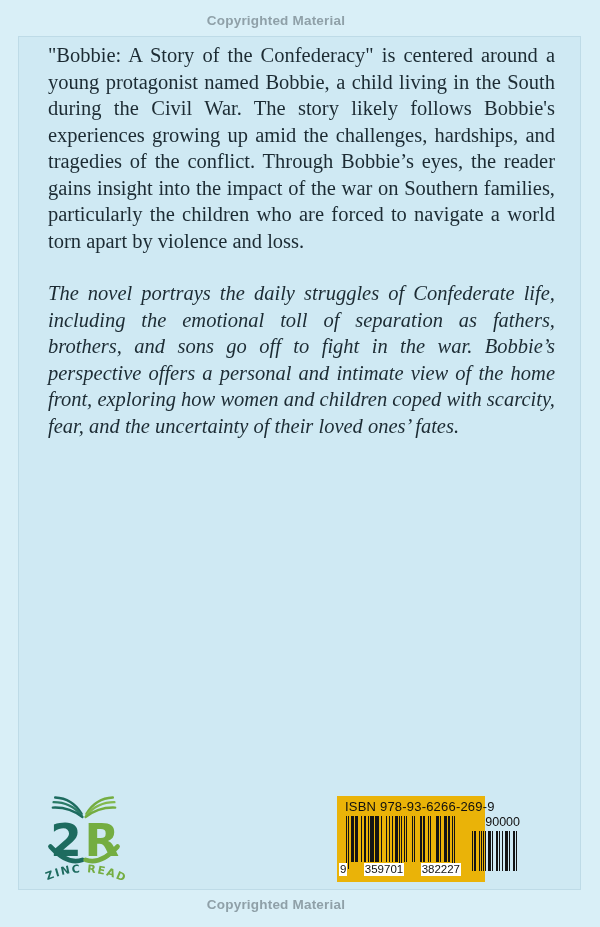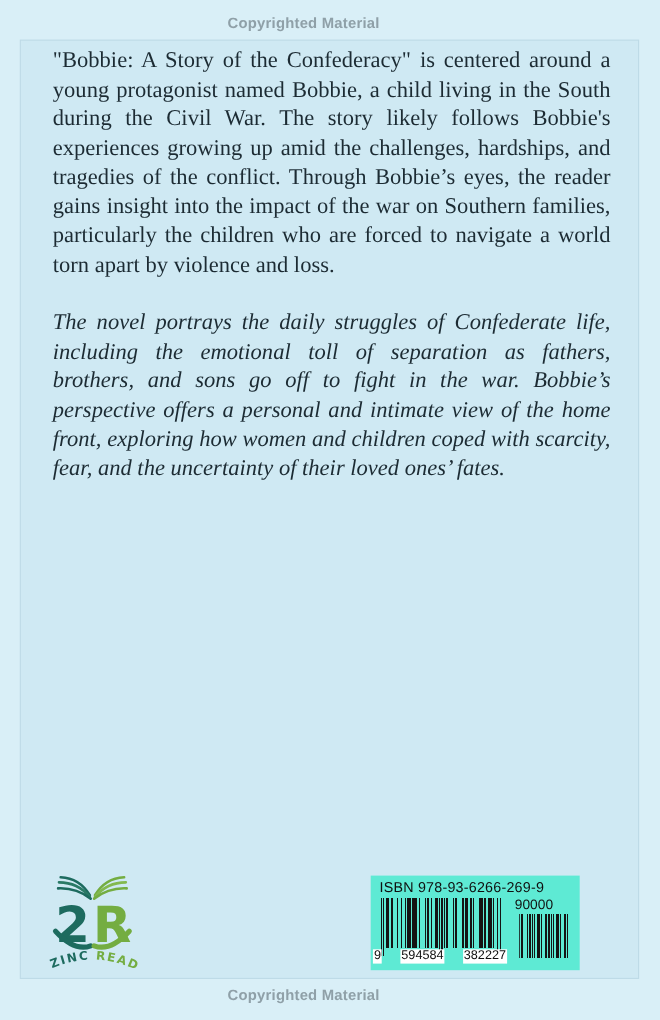--- a/index.html
+++ b/index.html
@@ -27,36 +27,36 @@
     text-align:justify;
   }
   .synopsis p{margin:0;}
   .synopsis p + p{margin-top:26px;font-style:italic;}
 
   
   .logo{position:absolute;left:38px;top:790px;width:92px;height:100px;}
 
   
   .barcode-panel{
-    position:absolute;left:337px;top:796px;width:190px;height:86px;
-    background:#5eead4;box-sizing:border-box;text-decoration:underline;
+    position:absolute;left:337px;top:796px;width:148px;height:86px;
+    background:#eab308;box-sizing:border-box;text-decoration:underline;
   }
   .isbn-label{
     position:absolute;left:8px;top:3px;
     font-size:13px;color:#101010;letter-spacing:.2px;white-space:nowrap;
     font-family:"Liberation Sans",sans-serif;
   }
   .main-code{position:absolute;left:9px;top:20px;}
   .ean-digits{
     position:absolute;left:2px;top:67px;width:122px;
     display:flex;justify-content:space-between;
     font-size:11.5px;color:#101010;font-family:"Liberation Sans",sans-serif;
   }
   .ean-digits span{background:#ffffff;padding:0 1px;line-height:13px;}
-  .supp{position:absolute;left:131px;top:19px;width:52px;text-align:left;}
+  .supp{position:absolute;left:131px;top:19px;width:52px;text-align:right;}
   .supp-value{
     display:block;font-size:12.5px;color:#101010;line-height:14px;
     font-family:"Liberation Sans",sans-serif;
   }
   .supp-bars{margin-top:2px;}
   svg{display:block;}
   .supp svg{margin:2px auto 0 auto;}
 </style>
 </head>
 <body>
@@ -124,21 +124,21 @@
         <rect x="89.70" y="0" width="3.45" height="46"></rect>
         <rect x="94.30" y="0" width="1.15" height="46"></rect>
         <rect x="97.75" y="0" width="3.45" height="46"></rect>
         <rect x="102.35" y="0" width="1.15" height="46"></rect>
         <rect x="105.80" y="0" width="1.15" height="53"></rect>
         <rect x="108.10" y="0" width="1.15" height="53"></rect>
       </svg>
     </div>
   <div class="ean-digits" id="ean-digits">
       <span>9</span>
-      <span>594584</span>
+      <span>359701</span>
       <span>382227</span>
     </div>
   <div class="supp">
     <span class="supp-value">90000</span>
     <div class="supp-bars" id="supp-bars">
         <svg width="45" height="40" shape-rendering="crispEdges" fill="#141414">
           <rect x="0.00" y="0" width="0.95" height="40"></rect>
           <rect x="1.90" y="0" width="1.90" height="40"></rect>
           <rect x="6.65" y="0" width="0.95" height="40"></rect>
           <rect x="8.55" y="0" width="1.90" height="40"></rect>

